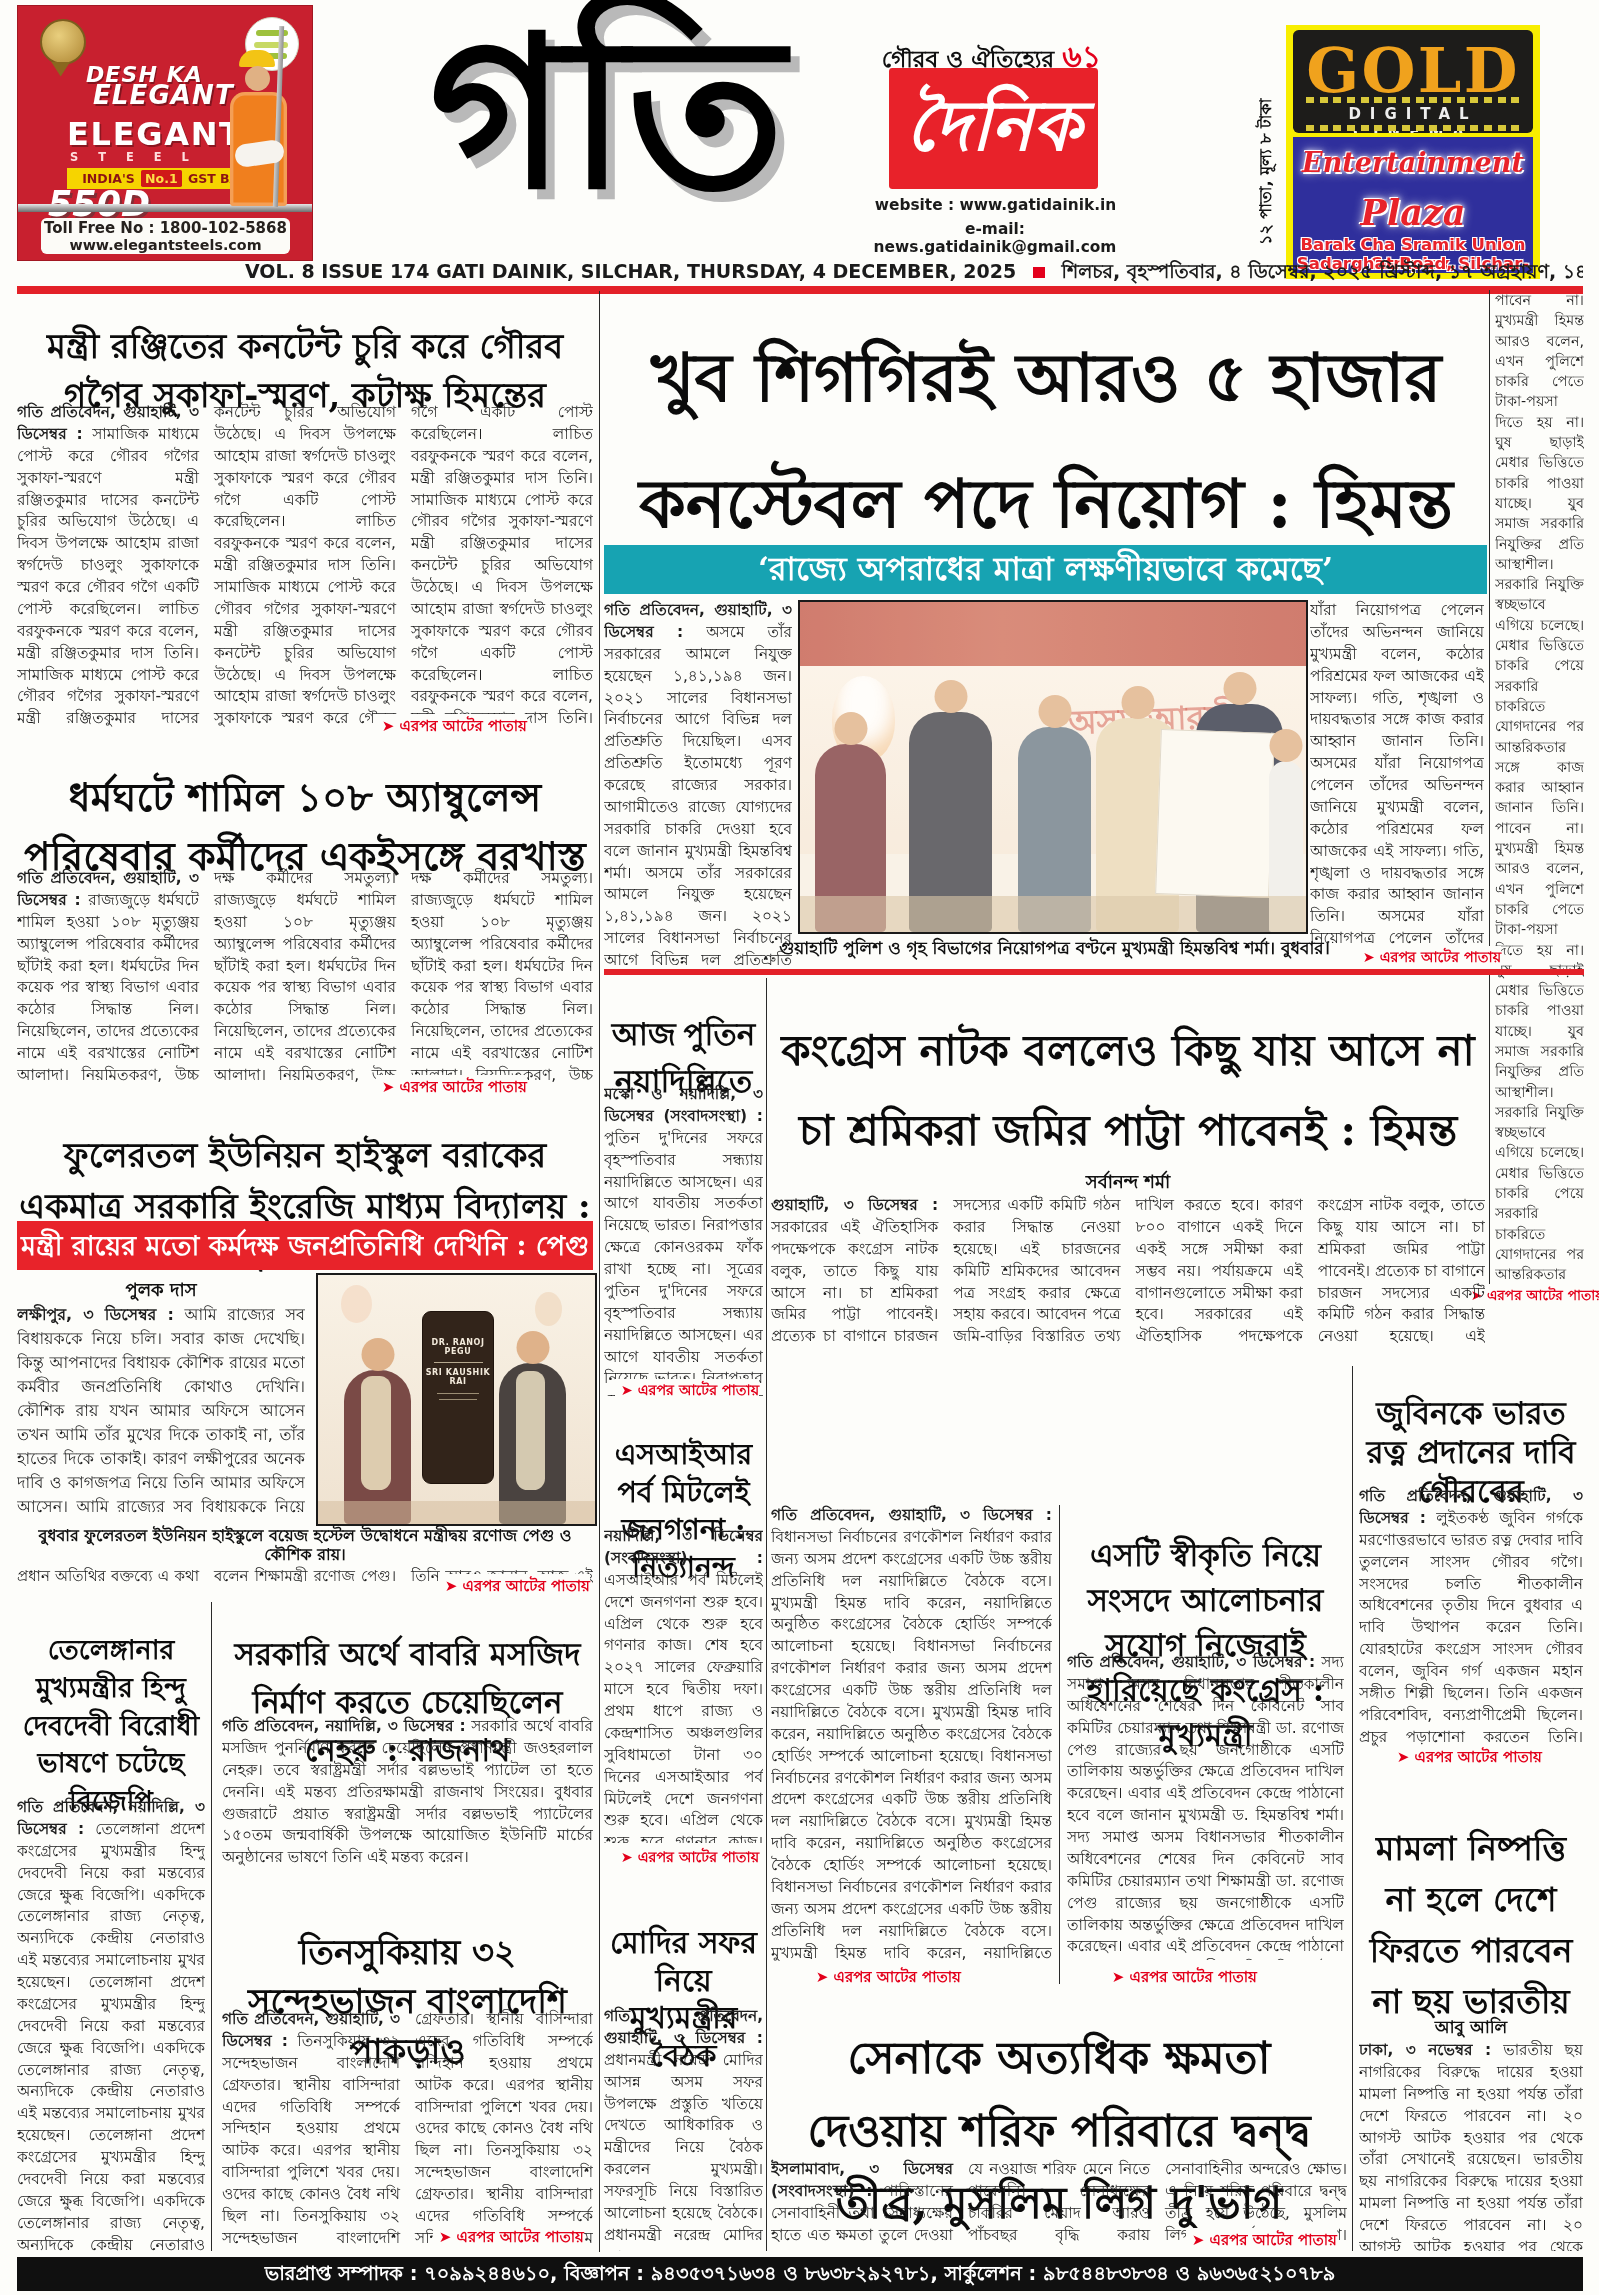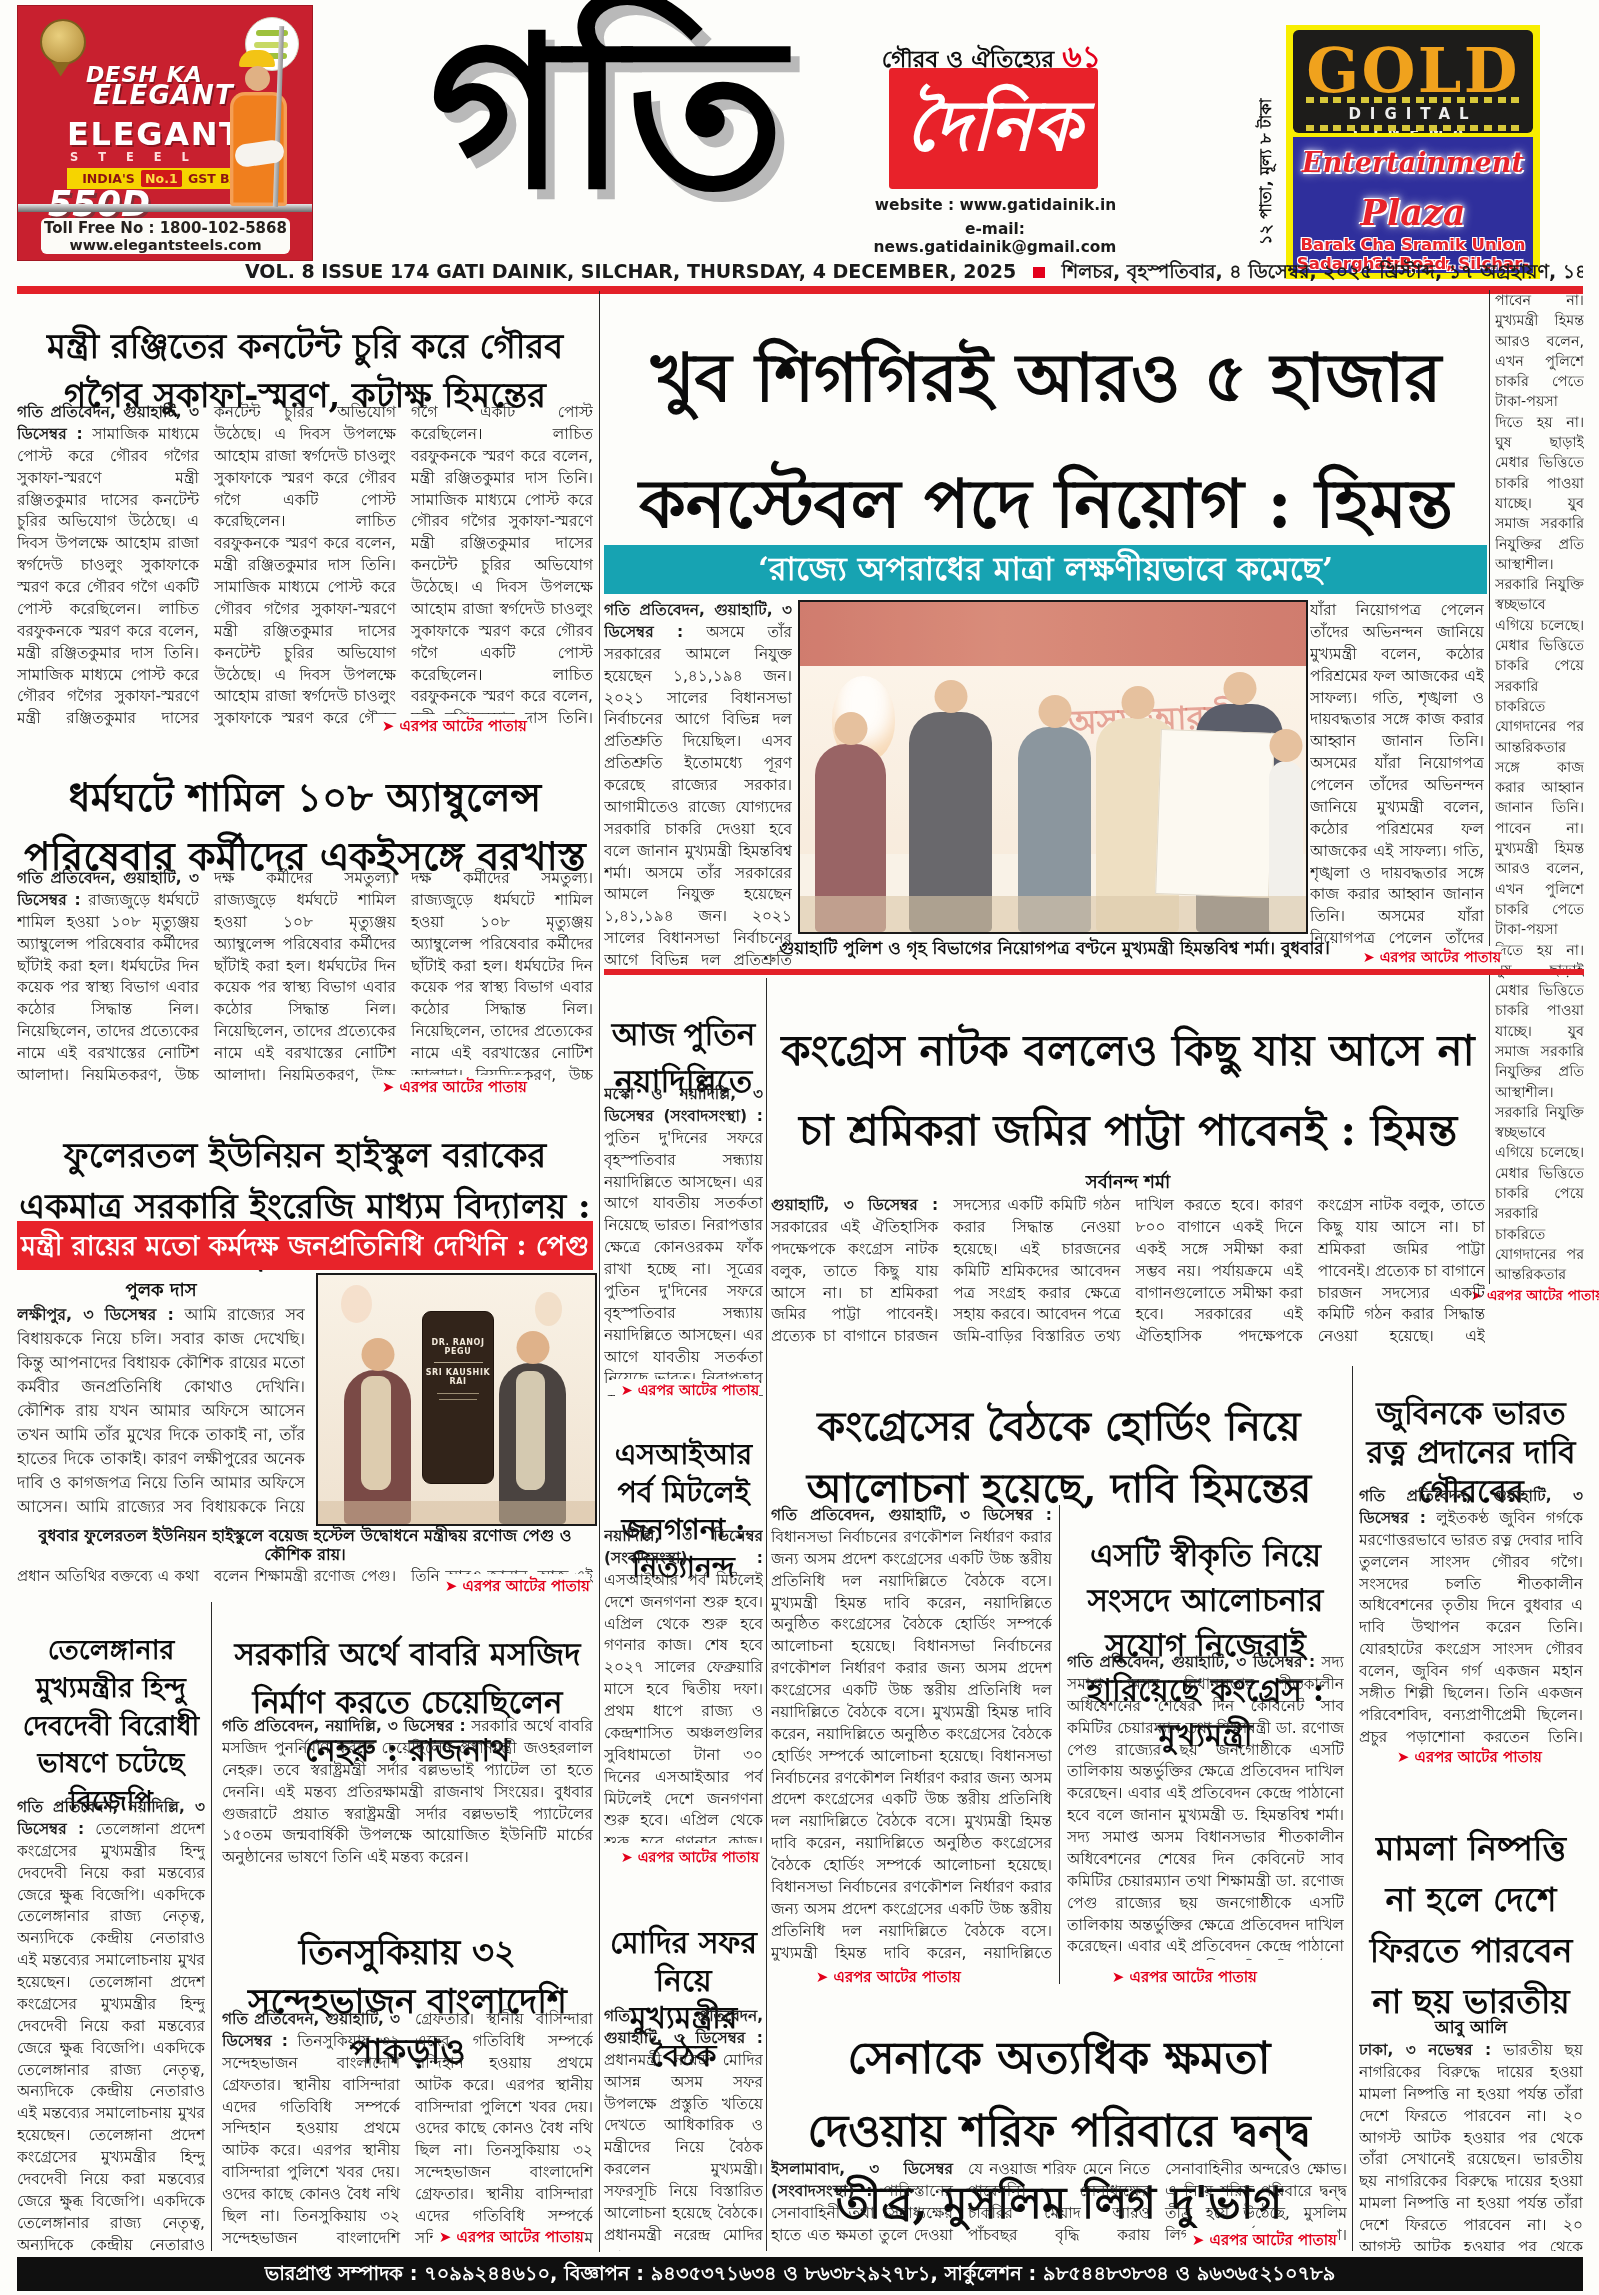--- a/index.html
+++ b/index.html
@@ -205,21 +205,20 @@
   <div class="abs byline" style="left:771px;top:1168px;width:714px;">সর্বানন্দ শর্মা</div>
   <p class="abs body c4" style="left:771px;top:1195px;width:714px;height:164px;margin:0;"><b class="dl">গুয়াহাটি, ৩ ডিসেম্বর :</b> <span>সরকারের এই ঐতিহাসিক পদক্ষেপকে কংগ্রেস নাটক বলুক, তাতে কিছু যায় আসে না। চা শ্রমিকরা জমির পাট্টা পাবেনই। প্রত্যেক চা বাগানে চারজন সদস্যের একটি কমিটি গঠন করার সিদ্ধান্ত নেওয়া হয়েছে। এই চারজনের কমিটি শ্রমিকদের আবেদন পত্র সংগ্রহ করার ক্ষেত্রে সহায় করবে। আবেদন পত্রে জমি-বাড়ির বিস্তারিত তথ্য দাখিল করতে হবে। কারণ ৮০০ বাগানে একই দিনে একই সঙ্গে সমীক্ষা করা সম্ভব নয়। পর্যায়ক্রমে এই বাগানগুলোতে সমীক্ষা করা হবে। সরকারের এই ঐতিহাসিক পদক্ষেপকে কংগ্রেস নাটক বলুক, তাতে কিছু যায় আসে না। চা শ্রমিকরা জমির পাট্টা পাবেনই। প্রত্যেক চা বাগানে চারজন সদস্যের একটি কমিটি গঠন করার সিদ্ধান্ত নেওয়া হয়েছে। এই চারজনের কমিটি শ্রমিকদের আবেদন পত্র সংগ্রহ করার ক্ষেত্রে সহায় করবে। আবেদন পত্রে জমি-বাড়ির বিস্তারিত তথ্য দাখিল করতে হবে। কারণ ৮০০ বাগানে একই দিনে একই সঙ্গে সমীক্ষা করা সম্ভব নয়। পর্যায়ক্রমে এই বাগানগুলোতে সমীক্ষা করা হবে। সরকারের এই ঐতিহাসিক পদক্ষেপকে কংগ্রেস নাটক বলুক, তাতে কিছু যায় আসে না। চা শ্রমিকরা জমির পাট্টা পাবেনই। প্রত্যেক চা বাগানে চারজন সদস্যের একটি কমিটি গঠন করার সিদ্ধান্ত নেওয়া হয়েছে। এই চারজনের কমিটি শ্রমিকদের আবেদন পত্র সংগ্রহ করার ক্ষেত্রে সহায় করবে। আবেদন পত্রে জমি-বাড়ির বিস্তারিত তথ্য দাখিল করতে হবে। কারণ ৮০০ বাগানে একই দিনে একই সঙ্গে সমীক্ষা করা সম্ভব নয়। পর্যায়ক্রমে এই বাগানগুলোতে সমীক্ষা করা হবে।</span></p>
 
   <div class="abs hl" style="left:604px;top:1408px;width:159px;height:112px;font-size:28.5px;line-height:1.32;">এসআইআর পর্ব মিটলেই জনগণনা : নিত্যানন্দ</div>
   <p class="abs body" style="left:604px;top:1526px;width:159px;height:317px;margin:0;"><b class="dl">নয়াদিল্লি, ৩ ডিসেম্বর (সংবাদসংস্থা) :</b> <span>এসআইআর পর্ব মিটলেই দেশে জনগণনা শুরু হবে। এপ্রিল থেকে শুরু হবে গণনার কাজ। শেষ হবে ২০২৭ সালের ফেব্রুয়ারি মাসে হবে দ্বিতীয় দফা। প্রথম ধাপে রাজ্য ও কেন্দ্রশাসিত অঞ্চলগুলির সুবিধামতো টানা ৩০ দিনের এসআইআর পর্ব মিটলেই দেশে জনগণনা শুরু হবে। এপ্রিল থেকে শুরু হবে গণনার কাজ। শেষ হবে ২০২৭ সালের ফেব্রুয়ারি মাসে হবে দ্বিতীয় দফা। প্রথম ধাপে রাজ্য ও কেন্দ্রশাসিত অঞ্চলগুলির সুবিধামতো টানা ৩০ দিনের</span></p>
   <span class="cont" style="left:615px;top:1846px;font-size:14.3px;">এরপর আটের পাতায়</span>
 
   <div class="abs hl" style="left:604px;top:1896px;width:159px;height:105px;font-size:30px;line-height:1.25;">মোদির সফর নিয়ে মুখ্যমন্ত্রীর বৈঠক</div>
   <p class="abs body" style="left:604px;top:2006px;width:159px;height:245px;margin:0;"><b class="dl">গতি প্রতিবেদন, গুয়াহাটি, ৩ ডিসেম্বর :</b> <span>প্রধানমন্ত্রী নরেন্দ্র মোদির আসন্ন অসম সফর উপলক্ষে প্রস্তুতি খতিয়ে দেখতে আধিকারিক ও মন্ত্রীদের নিয়ে বৈঠক করলেন মুখ্যমন্ত্রী। সফরসূচি নিয়ে বিস্তারিত আলোচনা হয়েছে বৈঠকে। প্রধানমন্ত্রী নরেন্দ্র মোদির আসন্ন অসম সফর উপলক্ষে প্রস্তুতি খতিয়ে দেখতে আধিকারিক ও মন্ত্রীদের নিয়ে বৈঠক করলেন মুখ্যমন্ত্রী। সফরসূচি নিয়ে বিস্তারিত আলোচনা হয়েছে বৈঠকে।</span></p>
 
-  <div class="abs hl" style="left:771px;top:1367px;width:576px;height:128px;font-size:40px;line-height:1.55;">কংগ্রেসের বৈঠকে হোর্ডিং নিয়ে আলোচনা হয়েছে, দাবি হিমন্তের</div>
   <p class="abs body" style="left:771px;top:1505px;width:281px;height:456px;margin:0;"><b class="dl">গতি প্রতিবেদন, গুয়াহাটি, ৩ ডিসেম্বর :</b> <span>বিধানসভা নির্বাচনের রণকৌশল নির্ধারণ করার জন্য অসম প্রদেশ কংগ্রেসের একটি উচ্চ স্তরীয় প্রতিনিধি দল নয়াদিল্লিতে বৈঠকে বসে। মুখ্যমন্ত্রী হিমন্ত দাবি করেন, নয়াদিল্লিতে অনুষ্ঠিত কংগ্রেসের বৈঠকে হোর্ডিং সম্পর্কে আলোচনা হয়েছে। বিধানসভা নির্বাচনের রণকৌশল নির্ধারণ করার জন্য অসম প্রদেশ কংগ্রেসের একটি উচ্চ স্তরীয় প্রতিনিধি দল নয়াদিল্লিতে বৈঠকে বসে। মুখ্যমন্ত্রী হিমন্ত দাবি করেন, নয়াদিল্লিতে অনুষ্ঠিত কংগ্রেসের বৈঠকে হোর্ডিং সম্পর্কে আলোচনা হয়েছে। বিধানসভা নির্বাচনের রণকৌশল নির্ধারণ করার জন্য অসম প্রদেশ কংগ্রেসের একটি উচ্চ স্তরীয় প্রতিনিধি দল নয়াদিল্লিতে বৈঠকে বসে। মুখ্যমন্ত্রী হিমন্ত দাবি করেন, নয়াদিল্লিতে অনুষ্ঠিত কংগ্রেসের বৈঠকে হোর্ডিং সম্পর্কে আলোচনা হয়েছে। বিধানসভা নির্বাচনের রণকৌশল নির্ধারণ করার জন্য অসম প্রদেশ কংগ্রেসের একটি উচ্চ স্তরীয় প্রতিনিধি দল নয়াদিল্লিতে বৈঠকে বসে। মুখ্যমন্ত্রী হিমন্ত দাবি করেন, নয়াদিল্লিতে অনুষ্ঠিত কংগ্রেসের বৈঠকে হোর্ডিং সম্পর্কে আলোচনা হয়েছে।</span></p>
   <span class="cont" style="left:810px;top:1965px;">এরপর আটের পাতায়</span>
 
   <div class="abs hl" style="left:1067px;top:1505px;width:277px;height:140px;font-size:31px;line-height:1.45;">এসটি স্বীকৃতি নিয়ে সংসদে আলোচনার সুযোগ নিজেরাই হারিয়েছে কংগ্রেস : মুখ্যমন্ত্রী</div>
   <p class="abs body" style="left:1067px;top:1652px;width:277px;height:308px;margin:0;"><b class="dl">গতি প্রতিবেদন, গুয়াহাটি, ৩ ডিসেম্বর :</b> <span>সদ্য সমাপ্ত অসম বিধানসভার শীতকালীন অধিবেশনের শেষের দিন কেবিনেট সাব কমিটির চেয়ারম্যান তথা শিক্ষামন্ত্রী ডা. রণোজ পেগু রাজ্যের ছয় জনগোষ্ঠীকে এসটি তালিকায় অন্তর্ভুক্তির ক্ষেত্রে প্রতিবেদন দাখিল করেছেন। এবার এই প্রতিবেদন কেন্দ্রে পাঠানো হবে বলে জানান মুখ্যমন্ত্রী ড. হিমন্তবিশ্ব শর্মা। সদ্য সমাপ্ত অসম বিধানসভার শীতকালীন অধিবেশনের শেষের দিন কেবিনেট সাব কমিটির চেয়ারম্যান তথা শিক্ষামন্ত্রী ডা. রণোজ পেগু রাজ্যের ছয় জনগোষ্ঠীকে এসটি তালিকায় অন্তর্ভুক্তির ক্ষেত্রে প্রতিবেদন দাখিল করেছেন। এবার এই প্রতিবেদন কেন্দ্রে পাঠানো হবে বলে জানান মুখ্যমন্ত্রী ড. হিমন্তবিশ্ব শর্মা।</span></p>
   <span class="cont" style="left:1106px;top:1965px;">এরপর আটের পাতায়</span>
 
   <div class="abs hl" style="left:1359px;top:1366px;width:224px;height:114px;font-size:31px;line-height:1.25;">জুবিনকে ভারত রত্ন প্রদানের দাবি গৌরবের</div>
   <p class="abs body" style="left:1359px;top:1486px;width:224px;height:263px;margin:0;"><b class="dl">গতি প্রতিবেদন, গুয়াহাটি, ৩ ডিসেম্বর :</b> <span>লুইতকণ্ঠ জুবিন গর্গকে মরণোত্তরভাবে ভারত রত্ন দেবার দাবি তুললেন সাংসদ গৌরব গগৈ। সংসদের চলতি শীতকালীন অধিবেশনের তৃতীয় দিনে বুধবার এ দাবি উত্থাপন করেন তিনি। যোরহাটের কংগ্রেস সাংসদ গৌরব বলেন, জুবিন গর্গ একজন মহান সঙ্গীত শিল্পী ছিলেন। তিনি একজন পরিবেশবিদ, বন্যপ্রাণীপ্রেমী ছিলেন। প্রচুর পড়াশোনা করতেন তিনি। মানবতাবাদী ছিলেন জুবিন। গৌরব আরও বলেন, নব্বইয়ের দশকে মহান শিল্পী জুবিন গর্গ সঙ্গীত ও সুরের মাধ্যমে সমগ্র অসমবাসীর মনে আশার লুইতকণ্ঠ জুবিন গর্গকে মরণোত্তরভাবে ভারত রত্ন দেবার দাবি তুললেন সাংসদ গৌরব গগৈ। সংসদের চলতি শীতকালীন অধিবেশনের তৃতীয় দিনে বুধবার এ দাবি উত্থাপন করেন তিনি। যোরহাটের কংগ্রেস সাংসদ গৌরব বলেন, জুবিন গর্গ একজন মহান সঙ্গীত শিল্পী ছিলেন। তিনি একজন পরিবেশবিদ, বন্যপ্রাণীপ্রেমী ছিলেন। প্রচুর পড়াশোনা করতেন তিনি। মানবতাবাদী ছিলেন জুবিন। গৌরব আরও বলেন, নব্বইয়ের দশকে মহান শিল্পী জুবিন গর্গ সঙ্গীত ও সুরের মাধ্যমে সমগ্র অসমবাসীর মনে আশার</span></p>
   <span class="cont" style="left:1391px;top:1745px;">এরপর আটের পাতায়</span>

